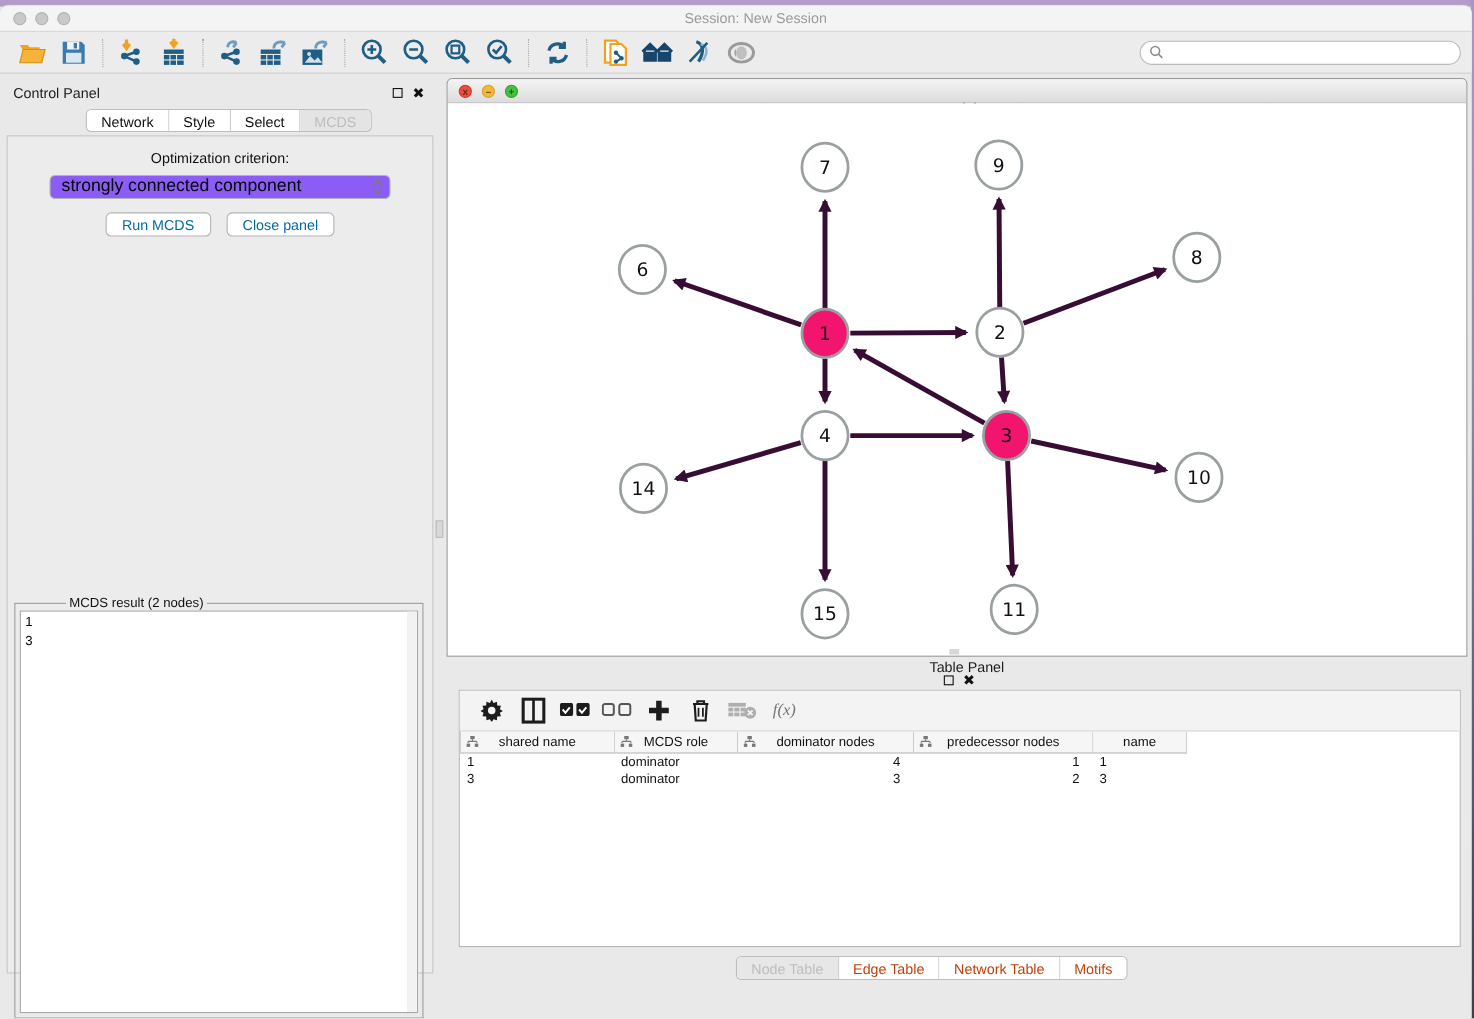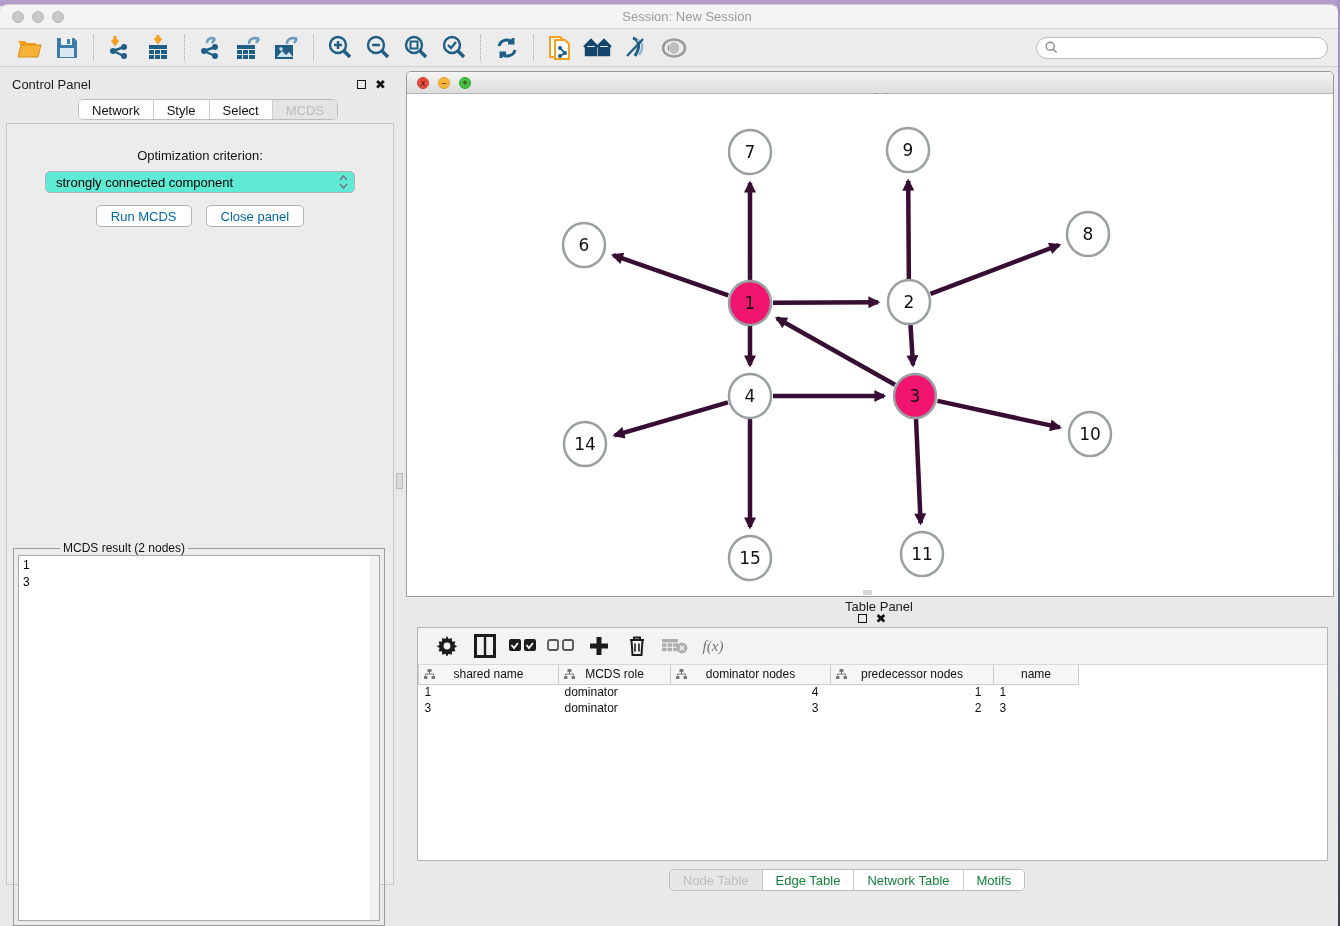--- a/index.html
+++ b/index.html
@@ -26,22 +26,22 @@
   .control-panel { position:absolute; left:6px; top:68px; width:388px; height:812px; }
   .panel-title-row { height:22px; display:flex; align-items:center; font-size:13px; color:#1c1c1c; }
   .panel-title-row .label { flex:1; padding-left:6px; }
   .panel-btns { display:flex; gap:9px; padding-right:8px; align-items:center; }
   .float-box { width:9px; height:9px; border:1.5px solid #111; display:block; cursor:pointer; }
   .close-x { font-size:13px; font-weight:bold; color:#111; line-height:9px; cursor:pointer; }
   .cp-tabs { position:absolute; left:72px; top:26px; display:flex; border:1px solid #bdbdbd; border-radius:5px; overflow:hidden; background:#fff; height:21px; }
   .cp-tab { padding:2px 13px; font-size:13px; color:#111; background:#fff; border-right:1px solid #ccc; cursor:pointer; line-height:17px; }
   .cp-tab.active { background:#e4e4e4; color:#bdbdbd; border-right:none; }
   .cp-body { position:absolute; left:0; top:50px; width:388px; height:762px; background:#ececec; border:1px solid #c6c6c6; }
-  .crit-label { text-align:center; margin-top:24px; font-size:13px; color:#111; }
-  .crit-select { margin:8px auto 0 auto; width:310px; height:22px; background:#5eead4; border:1px solid #b3b3b3; border-radius:5px; display:flex; align-items:center; padding:0 6px 0 10px; font-size:13px; cursor:pointer; }
+  .crit-label { text-align:center; margin-top:12px; font-size:13px; color:#111; }
+  .crit-select { margin:8px auto 0 auto; width:310px; height:22px; background:#8b5cf6; border:1px solid #b3b3b3; border-radius:5px; display:flex; align-items:center; padding:0 6px 0 10px; font-size:16px; cursor:pointer; }
   .crit-select .val { flex:1; }
   .btn-row { display:flex; justify-content:center; gap:14px; margin-top:12px; }
   .push-btn { min-width:94px; height:22px; background:#fff; border:1px solid #b3b3b3; border-radius:5px; font-size:13px; padding:0 14px; cursor:pointer; font-family:inherit; color:#0369a1; }
   .result-group { position:absolute; left:6px; top:424px; width:372px; height:378px; border:1px solid #9d9d9d; }
   .result-legend { position:absolute; left:6px; top:-8px; background:#ececec; padding:0 3px; font-size:12px; color:#111;margin-left:40px; }
   .result-area { position:absolute; left:4px; top:6px; right:4px; bottom:4px; background:#fff; border:1px solid #a8a8a8; font-size:12px; line-height:17px; padding:1px 4px; white-space:pre; overflow:hidden; }
   .result-scroll { position:absolute; right:5px; top:7px; bottom:5px; width:9px; background:#f2f2f2; }
 
   
   .splitter-grip { position:absolute; left:396px; top:468px; width:7px; height:16px; background:#d9d9d9; border:1px solid #bbb; }
@@ -63,21 +63,21 @@
   .tp-toolbar { height:37px; background:#f3f3f3; border-bottom:1px solid #d8d8d8; display:flex; align-items:center; padding-left:12px; }
   .tp-icon { width:34px; height:28px; display:flex; align-items:center; justify-content:center; margin-right:4px; cursor:pointer; }
   .tp-icon.disabled { cursor:default; }
   .fx-label { font-family:Liberation Serif, serif; font-style:italic; font-size:15px; color:#737373; }
   table.node-table { border-collapse:collapse; width:660px; table-layout:fixed; font-size:12px; }
   .node-table th { height:19px; background:#f6f6f6; border:1px solid #cccccc; border-top:none; font-weight:normal; color:#111; position:relative; text-align:center; padding:0 4px; }
   .node-table th .hdr-ic { position:absolute; left:5px; top:4px; }
   .node-table td { height:16px; padding:0 6px; color:#111; border:none; }
   .node-table td.num-r { text-align:right; padding-right:12px; }
   .tp-tabs { position:absolute; left:263px; bottom:6px; display:flex; border:1px solid #bdbdbd; border-radius:5px; overflow:hidden; background:#fff; height:22px; }
-  .tp-tab { padding:3px 13px; font-size:13px; color:#15803d; background:#fff; border-right:1px solid #ccc; cursor:pointer; line-height:16px; }
+  .tp-tab { padding:3px 13px; font-size:13px; color:#c2410c; background:#fff; border-right:1px solid #ccc; cursor:pointer; line-height:16px; }
   .tp-tab.active { background:#e7e7e7; color:#bdbdbd; }
   .tp-tab:last-child { border-right:none; }
 
   
   .statusbar { position:absolute; left:0; bottom:0; right:0; height:34px; background:#e9e9e9; border-top:1px solid #cbcbcb; }
   .task-btn { position:absolute; left:10px; top:5px; width:30px; height:24px; background:#f4f4f4; border:1px solid #b0b0b0; display:flex; align-items:center; justify-content:center; cursor:pointer; }
   .memory-btn { position:absolute; right:8px; top:5px; height:24px; background:#f7f7f7; border:1px solid #a8a8a8; border-radius:4px; display:flex; align-items:center; padding:0 10px; gap:6px; font-size:12px; color:#111; cursor:pointer; }
   .mem-dot { width:11px; height:11px; border-radius:50%; background:#18a02c; display:block; }
   svg { display:block; }
 </style>

